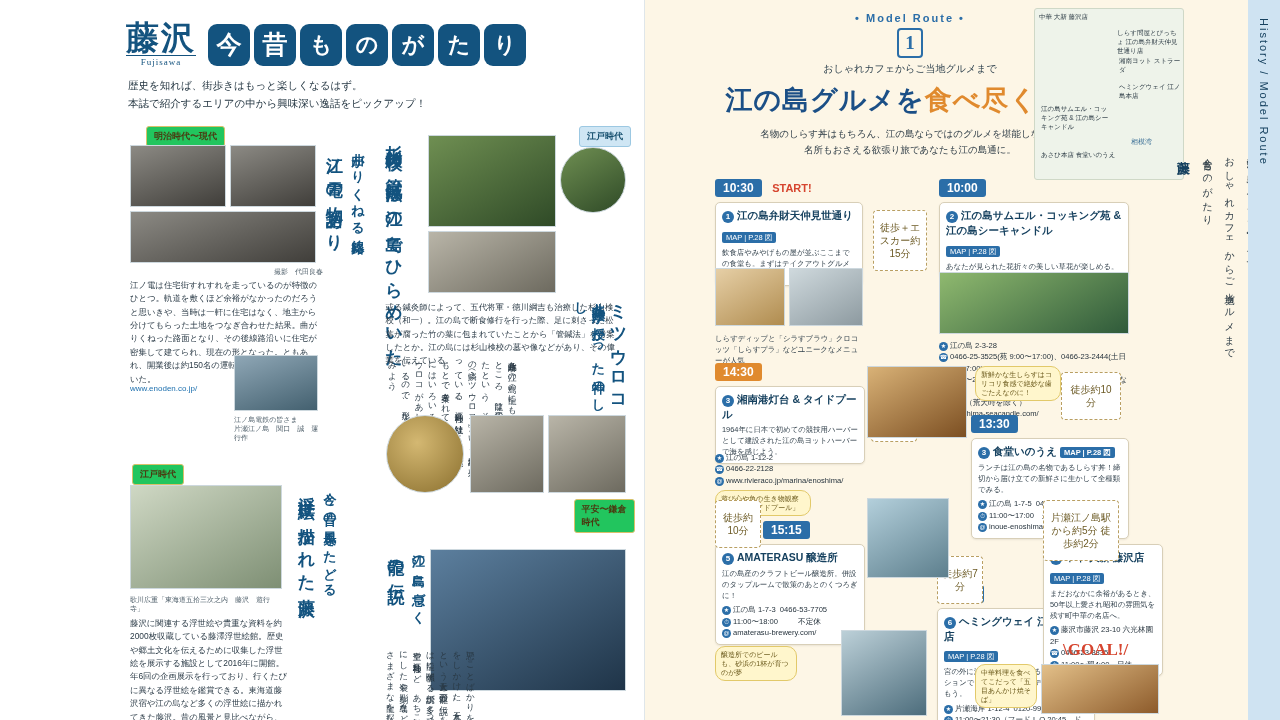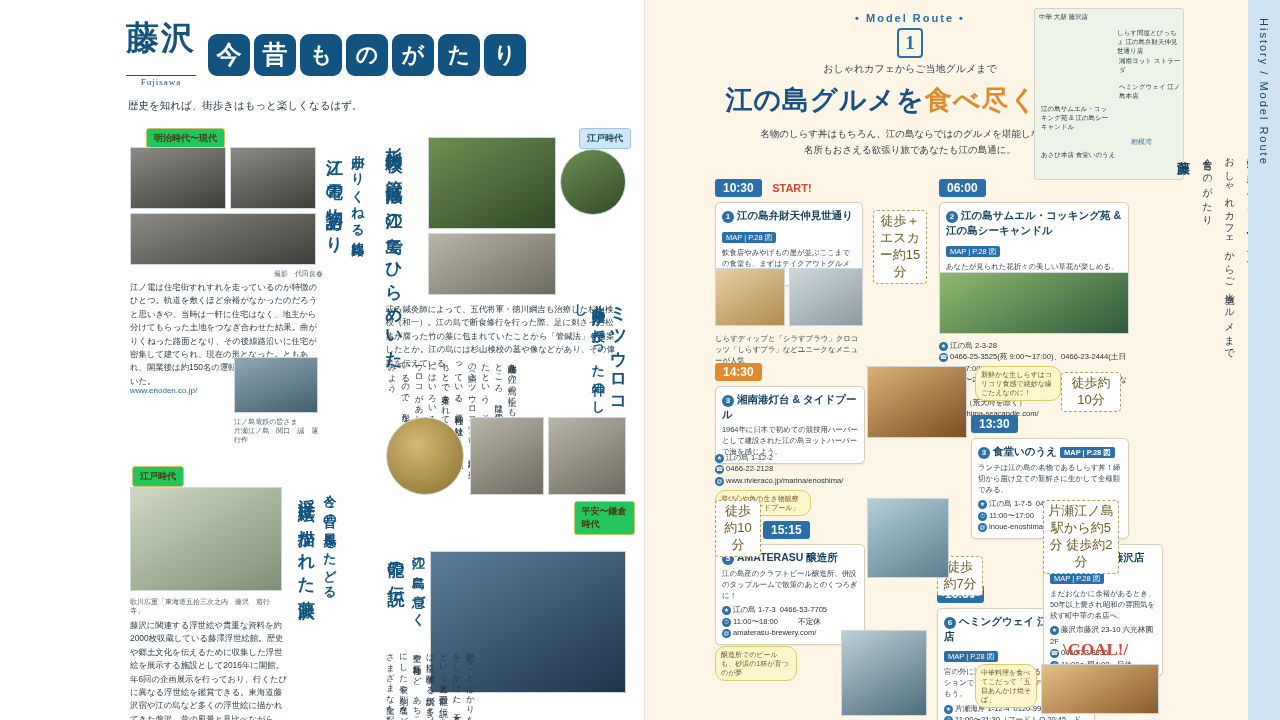--- a/index.html
+++ b/index.html
@@ -23,21 +23,21 @@
   .edge-strip {
     position:absolute; left:0; top:0; width:108px; height:720px;
     background:#ffffff;
   }
   .content-left { position:absolute; left:108px; top:0; width:537px; height:720px; }
 
   
   .title-row { display:flex; align-items:center; padding:22px 0 0 18px; }
   .fuji-kanji { font-family:"Liberation Serif", serif; color:#14537f; line-height:1; text-align:center; }
   .fuji-kanji .big { font-size:33px; letter-spacing:2px; font-weight:bold; display:block; }
-  .fuji-kanji .roman { font-size:9px; letter-spacing:1px; color:#14537f; display:block; margin-top:20px; border-top:1px solid #14537f; padding-top:2px;}
+  .fuji-kanji .roman { font-size:9px; letter-spacing:1px; color:#14537f; display:block; margin-top:0; border-top:1px solid #14537f; padding-top:2px;}
   .pill-band { display:flex; margin-left:12px; }
   .pill {
     width:42px; height:42px; border-radius:9px; background:#13537f;
     color:#fff; font-family:"Liberation Serif", serif; font-size:25px; font-weight:bold;
     display:flex; align-items:center; justify-content:center; margin-right:4px;
   }
   .pill.sm { font-size:22px; }
   .lede { padding:10px 0 0 20px; font-size:10.5px; line-height:1.7; color:#243642; }
 
   
@@ -109,22 +109,22 @@
     padding:2px 8px; border-radius:3px; font-family:"Liberation Sans", sans-serif;
   }
   .time-badge.orange { background:#e08a2e; }
   .spot-title { font-size:10.5px; font-weight:bold; color:#16415f; line-height:1.35; }
   .spot-num {
     display:inline-block; width:12px; height:12px; border-radius:50%; background:#2b6ea8; color:#fff;
     font-size:8px; text-align:center; line-height:12px; margin-right:3px;
   }
   .spot-text { font-size:7.4px; line-height:1.5; color:#33424d; margin-top:3px; }
   .walk {
-    background:#fff; border:1px dashed #b99f62; border-radius:4px; font-size:13px;
-    color:#6c5a24; padding:2px 4px; text-align:center; line-height:1.3;
+    background:#fff; border:1px dashed #b99f62; border-radius:4px; font-size:10px;
+    color:#6c5a24; padding:10px 4px; text-align:center; line-height:1.3;
   }
   .bubble {
     background:#fff6cc; border:1px solid #e2c96a; border-radius:10px; font-size:7px;
     color:#6b5a1c; padding:3px 5px; line-height:1.3;
   }
   .goal { color:#d6452f; font-family:"Liberation Serif", serif; font-size:17px; font-weight:bold; }
 
   .minimap {
     position:absolute; right:96px; top:8px; width:150px; height:172px;
     background:#eef3ea; border:1px solid #cfd8c7; border-radius:3px; overflow:hidden;
@@ -163,20 +163,21 @@
           <div class="pill">昔</div>
           <div class="pill sm">も</div>
           <div class="pill sm">の</div>
           <div class="pill sm">が</div>
           <div class="pill sm">た</div>
           <div class="pill sm">り</div>
         </div>
       </div>
       <div class="lede">
         <div>歴史を知れば、街歩きはもっと楽しくなるはず。</div>
+        <div>本誌で紹介するエリアの中から興味深い逸話をピックアップ！</div>
       </div>
 
       <div class="articles">
 
         <div class="col col-a">
 
           <div style="position:relative;height:290px;">
             <div style="position:absolute;left:22px;top:0;">
               <span class="tag">明治時代〜現代</span>
             </div>
@@ -280,21 +281,21 @@
         <div style="margin-top:3px;"><span class="mapchip">MAP | P.28 図</span></div>
         <div class="spot-text">飲食店やみやげもの屋が並ぶここまでの食堂も。まずはテイクアウトグルメで腹ごしらえを。</div>
       </div>
       <div class="photo" style="position:absolute;left:70px;top:268px;width:70px;height:58px;background:linear-gradient(150deg,#e6cfa6,#b08c4f);"></div>
       <div class="photo" style="position:absolute;left:144px;top:268px;width:74px;height:58px;background:linear-gradient(150deg,#cfd9dd,#8d9aa0);"></div>
       <div class="spot-text" style="position:absolute;left:70px;top:330px;width:148px;">しらすディップと「シラすブラウ」クロコッツ「しらすプラ」などユニークなメニューが人気</div>
 
       <div class="walk" style="position:absolute;left:228px;top:210px;width:54px;">徒歩＋エスカー約15分</div>
 
       <div style="position:absolute;left:294px;top:178px;">
-        <span class="time-badge">06:00</span>
+        <span class="time-badge">10:00</span>
       </div>
       <div class="card" style="left:294px;top:202px;width:190px;">
         <div class="spot-title"><span class="spot-num">2</span><span>江の島サムエル・コッキング苑 &amp; 江の島シーキャンドル</span></div>
         <div style="margin-top:3px;"><span class="mapchip">MAP | P.28 図</span></div>
         <div class="spot-text">あなたが見られた花折々の美しい草花が楽しめる。</div>
       </div>
       <div class="photo" style="position:absolute;left:294px;top:272px;width:190px;height:62px;background:linear-gradient(150deg,#8fb96f,#2f5a3a);"></div>
       <div style="position:absolute;left:294px;top:340px;width:190px;">
         <div class="infoline"><span class="round-ico">★</span><span>江の島 2-3-28</span></div>
         <div class="infoline"><span class="round-ico">☎</span><span>0466-25-3525(苑 9:00〜17:00)、0466-23-2444(土日 9:00〜17:00)</span></div>

